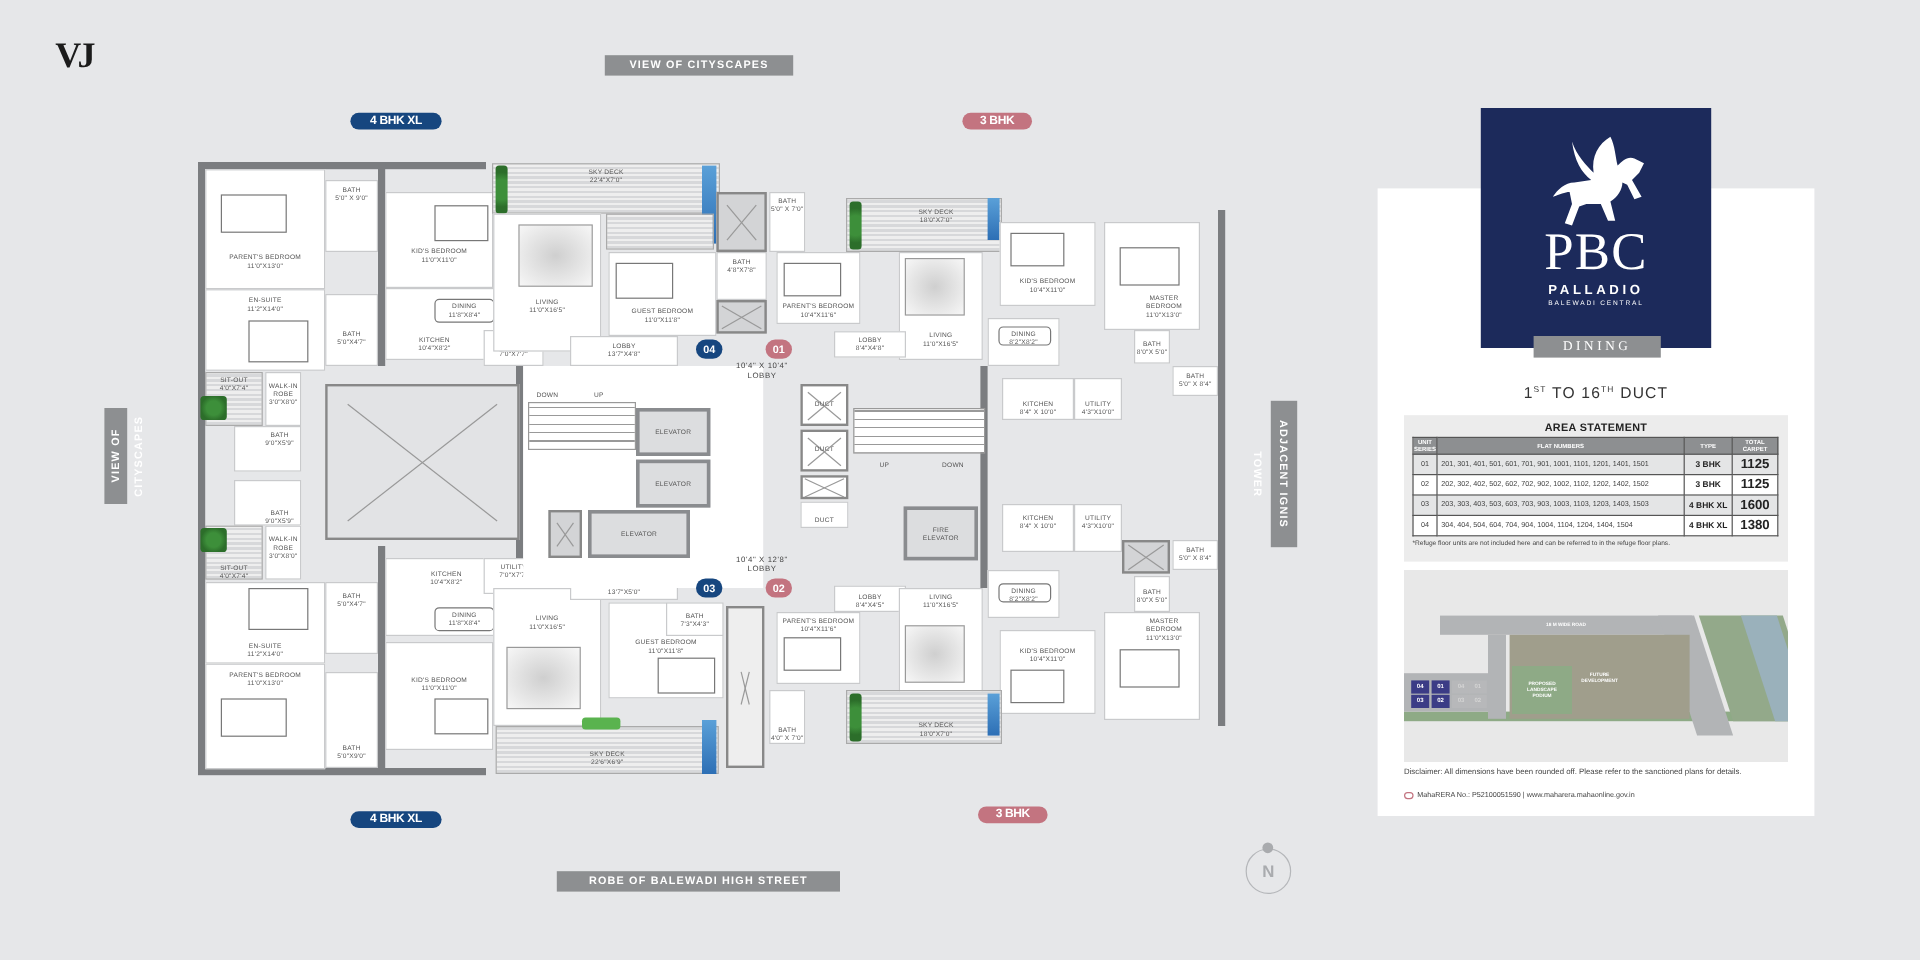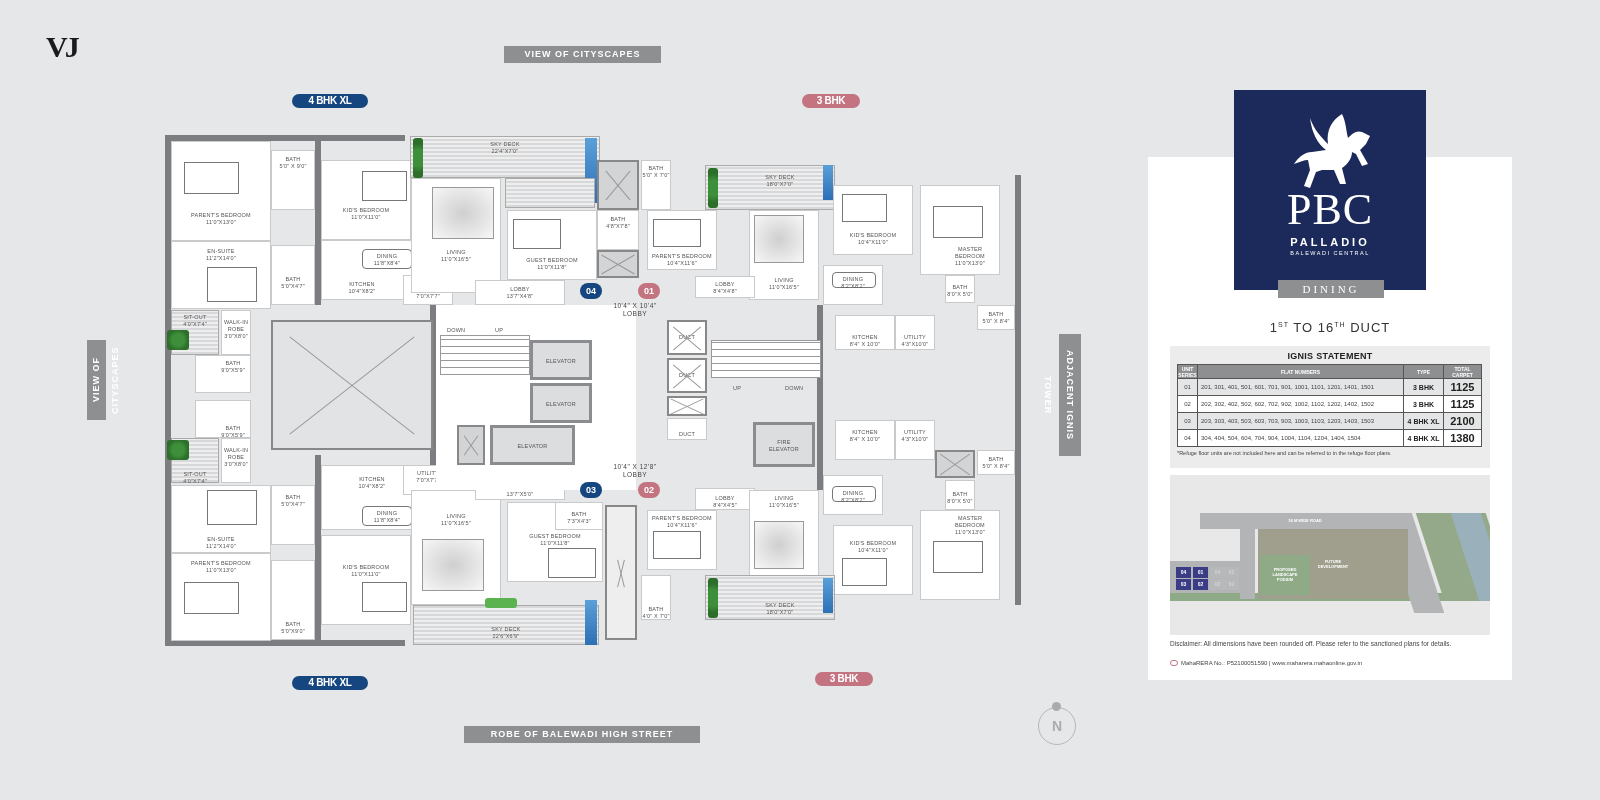--- a/index.html
+++ b/index.html
@@ -430,21 +430,21 @@
     <div class="palladio">PALLADIO</div>
     <div class="central">BALEWADI CENTRAL</div>
   </div>
   <div class="abs enigma">DINING</div>
 
   <div class="abs floor-title">
     <span>1</span><sup>ST</sup><span> TO 16</span><sup>TH</sup><span> DUCT</span>
   </div>
 
   <div class="abs area-box">
-    <div class="area-title">IGNIS STATEMENT</div>
+    <div class="area-title">AREA STATEMENT</div>
     <table class="area">
       <thead>
         <tr>
           <th style="width:20px;">UNIT SERIES</th>
           <th>FLAT NUMBERS</th>
           <th style="width:40px;">TYPE</th>
           <th style="width:38px;">TOTAL CARPET</th>
         </tr>
       </thead>
       <tbody>
@@ -457,21 +457,21 @@
         <tr>
           <td class="c">02</td>
           <td>202, 302, 402, 502, 602, 702, 902, 1002, 1102, 1202, 1402, 1502</td>
           <td class="type">3 BHK</td>
           <td class="carpet">1125</td>
         </tr>
         <tr>
           <td class="c">03</td>
           <td>203, 303, 403, 503, 603, 703, 903, 1003, 1103, 1203, 1403, 1503</td>
           <td class="type">4 BHK XL</td>
-          <td class="carpet">2100</td>
+          <td class="carpet">1600</td>
         </tr>
         <tr>
           <td class="c">04</td>
           <td>304, 404, 504, 604, 704, 904, 1004, 1104, 1204, 1404, 1504</td>
           <td class="type">4 BHK XL</td>
           <td class="carpet">1380</td>
         </tr>
       </tbody>
     </table>
     <div class="note">*Refuge floor units are not included here and can be referred to in the refuge floor plans.</div>

